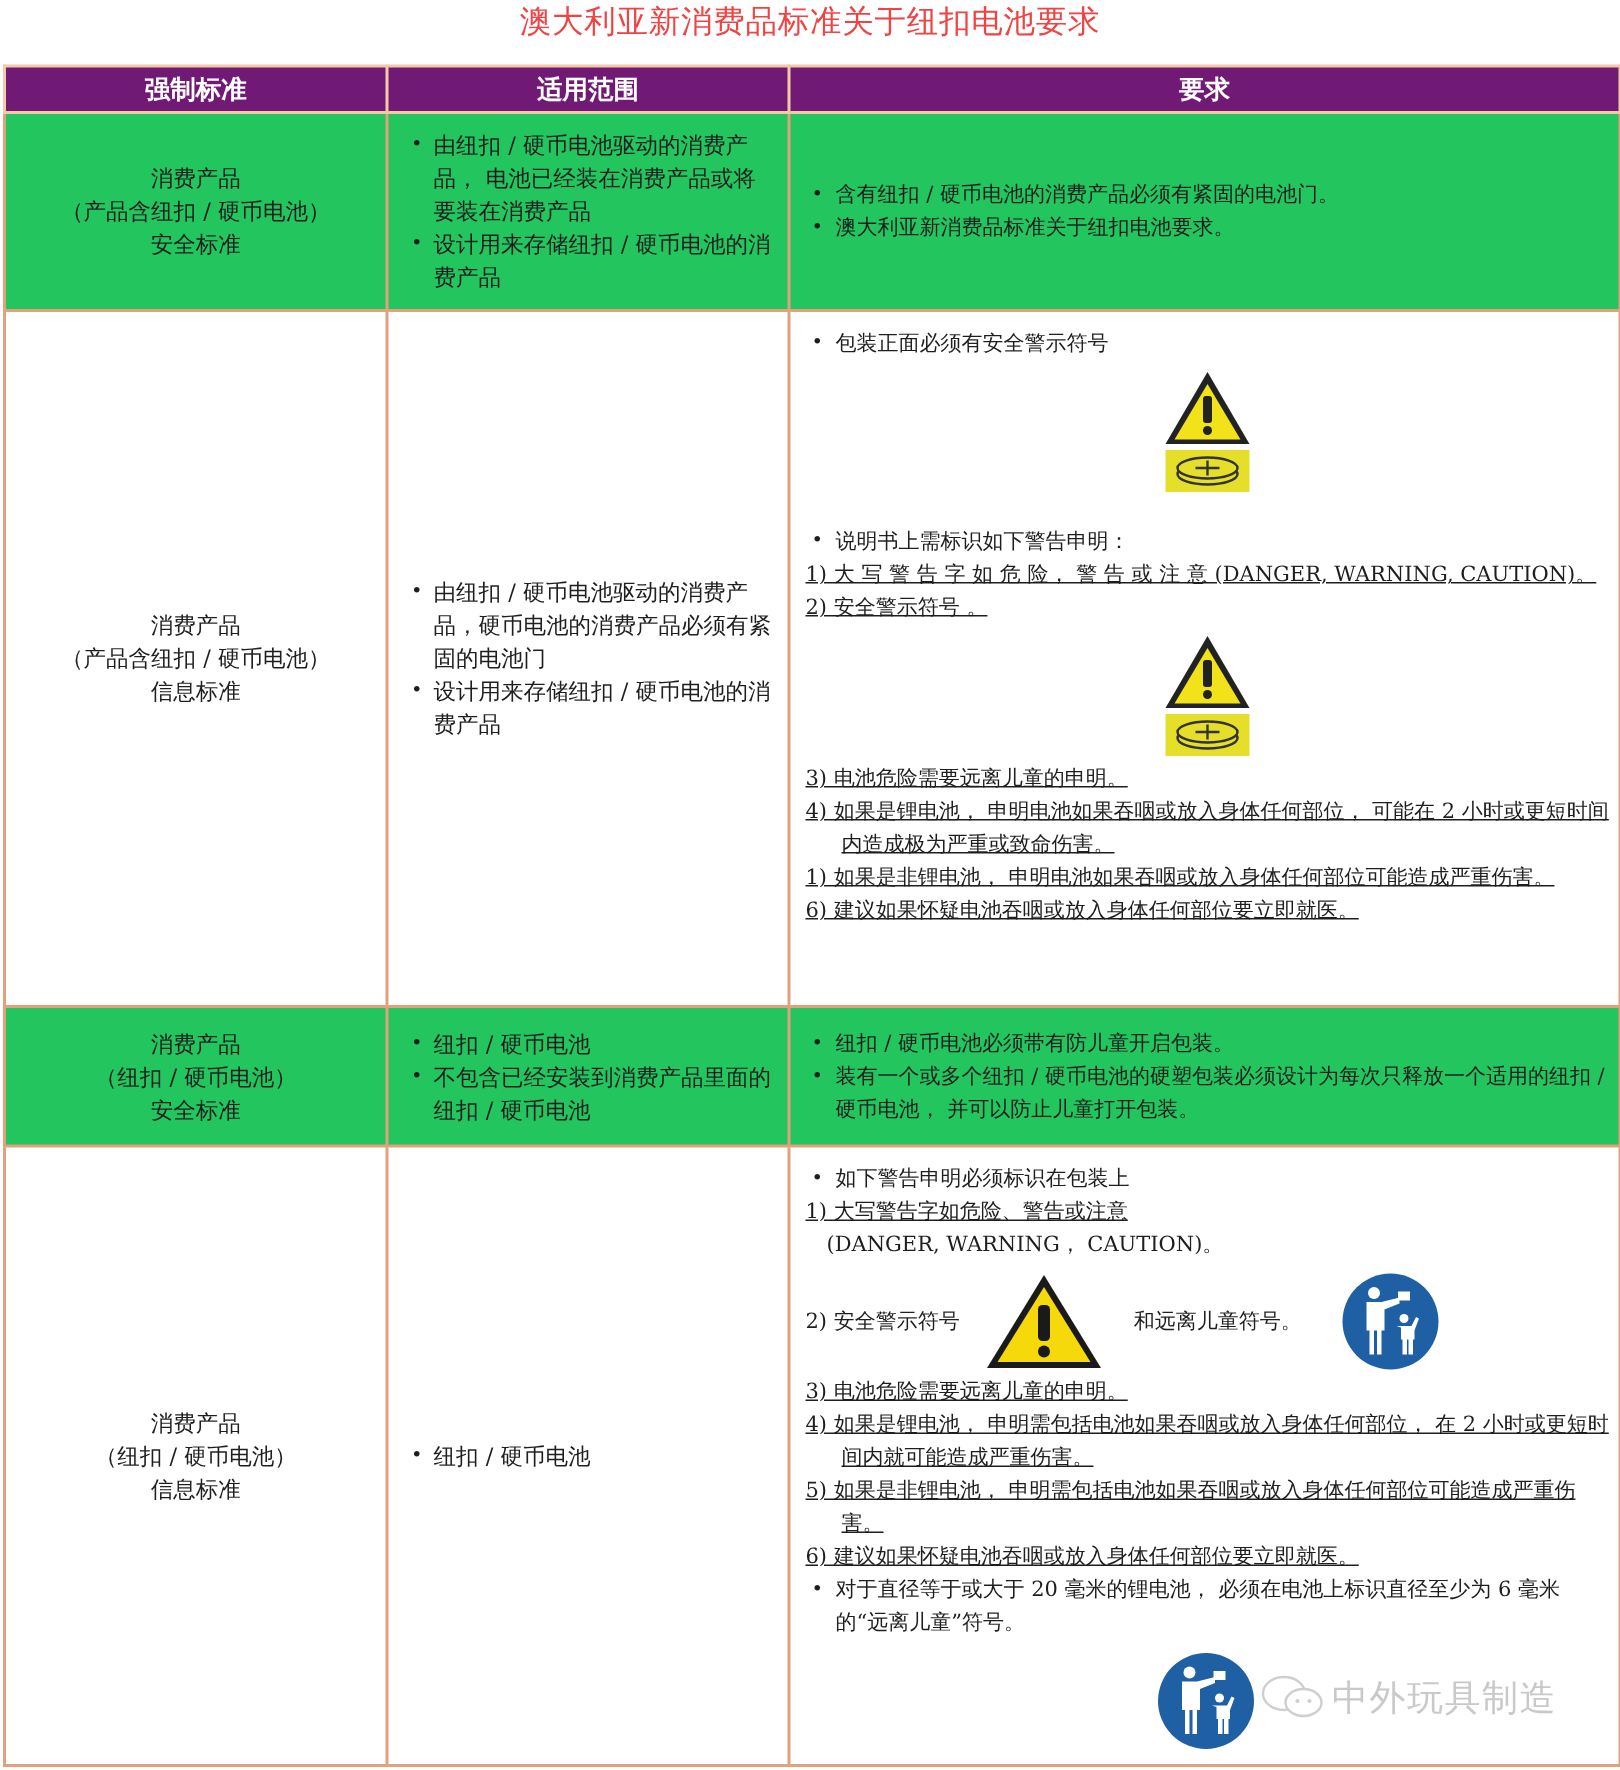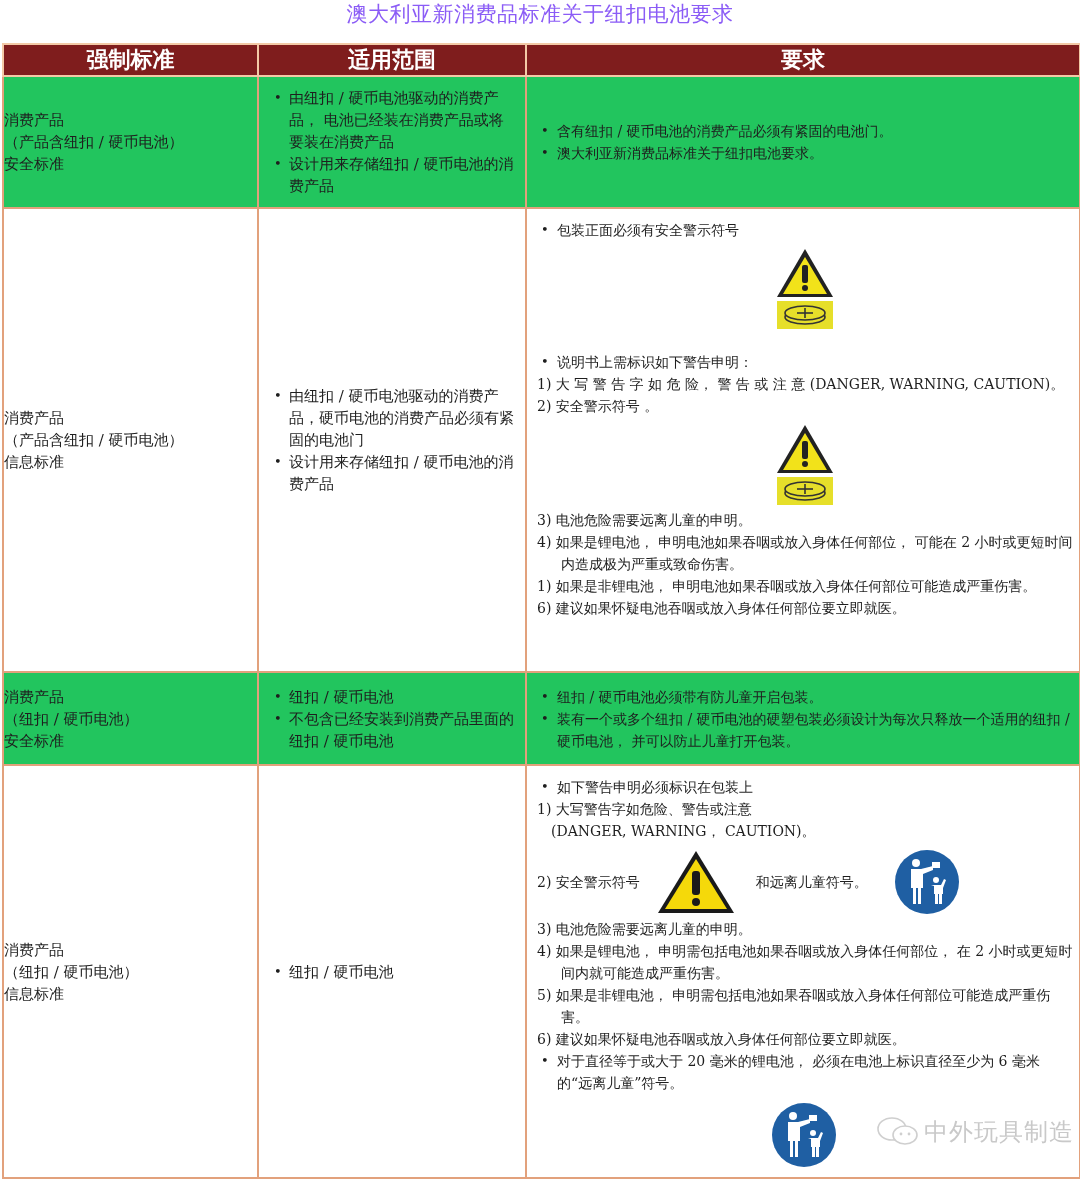--- a/index.html
+++ b/index.html
@@ -2,56 +2,56 @@
 <html><head>
 <meta charset="utf-8">
 <style>
   * { box-sizing: border-box; margin: 0; padding: 0; }
   html, body { width: 1080px; height: 1180px; background: #ffffff; overflow: hidden; }
   body { font-family: "DejaVu Serif", "Liberation Serif", serif; color: #1e1e1e; position: relative; }
 
   .title {
     position: absolute; left: 0; top: 0; width: 1080px; height: 32px;
     text-align: center; font-family: "DejaVu Sans", sans-serif;
-    font-size: 21px; line-height: 28px; color: #8b5cf6; letter-spacing: 0.5px;
+    font-size: 21px; line-height: 28px; color: #ef4444; letter-spacing: 0.5px;
   }
 
   table.std {
     position: absolute; left: 2px; top: 43px; width: 1077px;
     border-collapse: collapse; table-layout: fixed;
   }
   table.std th, table.std td { border: 2px solid #e2a17c; vertical-align: middle; }
   table.std th {
-    background: #7f1d1d; color: #ffffff; height: 31px;
-    font-family: "DejaVu Sans", sans-serif; font-weight: bold; font-size: 22px;
+    background: #701a75; color: #ffffff; height: 31px;
+    font-family: "DejaVu Sans", sans-serif; font-weight: bold; font-size: 17px;
     text-align: center; border-color: #f3c9a6;
   }
   tr.beige td { background: #22c55e; }
   tr.white td { background: #ffffff; }
 
-  td.c1 { text-align: left; font-size: 15px; line-height: 22px; }
+  td.c1 { text-align: center; font-size: 15px; line-height: 22px; }
   td.c2 { padding: 0 10px 0 12px; font-size: 15px; line-height: 22px; }
   td.c3 { padding: 0 6px 0 10px; font-size: 14px; line-height: 22px; }
 
   ul.bul { list-style: none; }
   ul.bul li { position: relative; padding-left: 18px; }
   ul.bul li::before { content: "•"; position: absolute; left: 3px; top: 0; font-size: 13px; }
 
   .line { display: block; }
-  .num { display: block; padding-left: 24px; text-indent: -24px; }
+  .num { display: block; padding-left: 24px; text-indent: -24px; text-decoration: underline; }
   .b { display: block; position: relative; padding-left: 20px; }
   .b::before { content: "•"; position: absolute; left: 4px; font-size: 13px; }
 
   .icon-center { display: flex; justify-content: center; }
   .warn-battery { width: 60px; height: 84px; }
   .inline-row { display: flex; align-items: center; gap: 10px; }
   .inline-row .lbl { margin-right: 6px; }
 
   .watermark {
-    position: absolute; left: 876px; top: 1114px; height: 36px; display: flex; align-items: center;
+    position: absolute; left: 840px; top: 1114px; height: 36px; display: flex; align-items: center;
     font-family: "DejaVu Sans", sans-serif; font-size: 24px; color: #c9c9c9; letter-spacing: 1px;
   }
 </style>
 </head>
 <body>
 
 <div class="title">澳大利亚新消费品标准关于纽扣电池要求</div>
 
 <table class="std">
   <colgroup>

